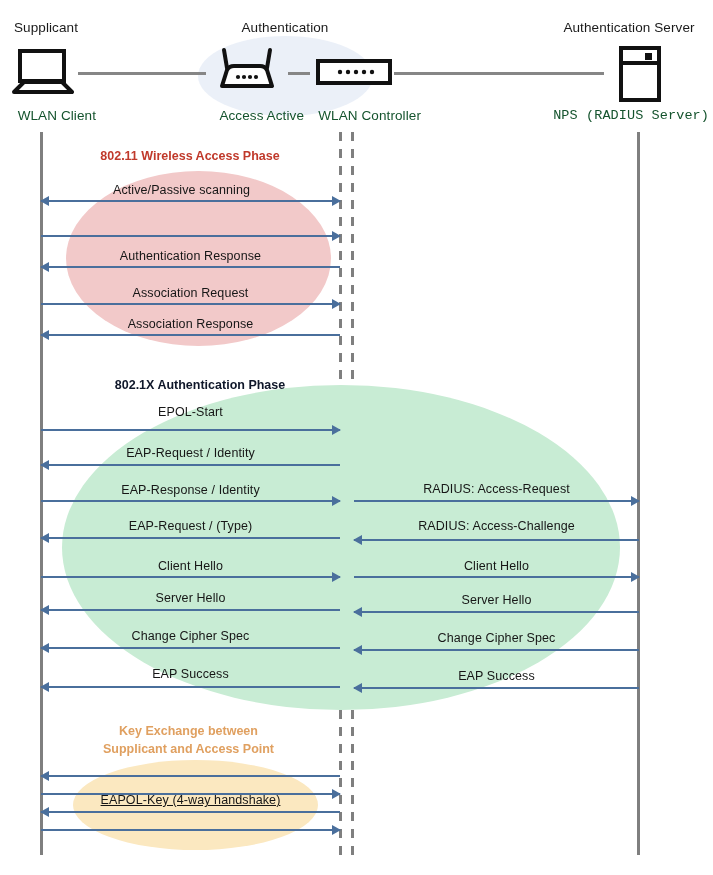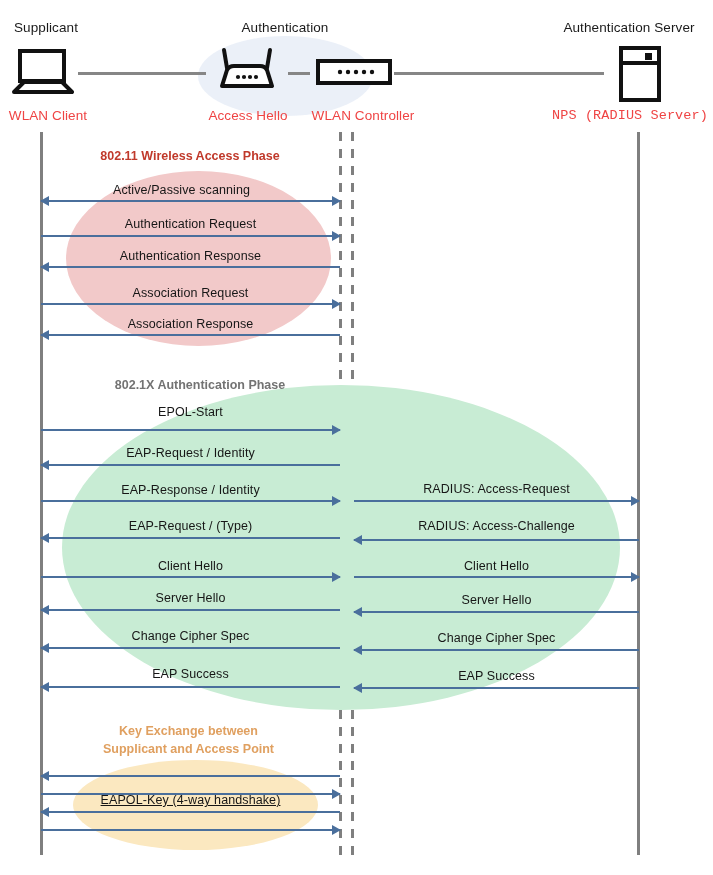--- a/index.html
+++ b/index.html
@@ -24,23 +24,23 @@
     position: absolute;
     font-size: 13.5px;
     color: #1a1a1a;
     white-space: nowrap;
     text-align: center;
     letter-spacing: 0.1px;
   }
   .actor-sublabel {
     position: absolute;
     font-size: 13.5px;
-    color: #ef4444;
+    color: #14532d;
     white-space: nowrap;
-    text-align: center;
+    text-align: right;
     letter-spacing: 0.1px;
   }
   .auth-blob {
     position: absolute;
     left: 198px;
     top: 36px;
     width: 175px;
     height: 80px;
     background: #e8edf7;
     border-radius: 50%;
@@ -77,21 +77,21 @@
   
   .phase-caption {
     position: absolute;
     font-size: 12.5px;
     font-weight: 600;
     white-space: nowrap;
     text-align: center;
     line-height: 19px;
   }
   .cap-red    { color: #c0392b; }
-  .cap-green  { color: #737373; }
+  .cap-green  { color: #0f172a; }
   .cap-orange { color: #e0a060; }
   
   .msg {
     position: absolute;
     height: 2px;
   }
   .msg-line {
     position: absolute;
     left: 0;
     top: 0;
@@ -170,41 +170,40 @@
 
   <div class="icon-box" style="left:618px; top:45px;">
     <svg width="44" height="58" viewBox="0 0 44 58" aria-hidden="true">
       <rect x="3" y="3" width="38" height="52" fill="#ffffff" stroke="#111111" stroke-width="4"></rect>
       <line x1="5" y1="18" x2="39" y2="18" stroke="#111111" stroke-width="4"></line>
       <rect x="27" y="8" width="7" height="7" fill="#111111"></rect>
     </svg>
   </div>
 
   <div class="actor-sublabel" style="left:0px;   top:108px; width:96px;">WLAN Client</div>
-  <div class="actor-sublabel" style="left:192px; top:108px; width:112px;">Access Hello</div>
+  <div class="actor-sublabel" style="left:192px; top:108px; width:112px;">Access Active</div>
   <div class="actor-sublabel" style="left:305px; top:108px; width:116px;">WLAN Controller</div>
   <div class="actor-sublabel" style="left:551px; top:108px; width:158px;font-family:Liberation Mono, monospace;">NPS (RADIUS Server)</div>
 
   <div class="lifeline" style="left:40px;  top:132px; height:723px;"></div>
   <div class="lifeline-dash" style="left:339px; top:132px; height:723px;"></div>
   <div class="lifeline-dash" style="left:351px; top:132px; height:723px;"></div>
   <div class="lifeline" style="left:637px; top:132px; height:723px;"></div>
 
   <div class="phase-blob blob-pink" style="left:66px; top:171px; width:265px; height:175px;"></div>
 
   <div class="phase-caption cap-red" style="left:70px; top:147px; width:240px;">802.11 Wireless Access Phase</div>
 
   <div class="msg-label" style="left:32px; top:183px; width:299px;">Active/Passive scanning</div>
   <div class="msg" style="left:41px; top:200px; width:299px;">
     <div class="msg-line"></div>
     <div class="arrow-head arrow-right"></div>
     <div class="arrow-head arrow-left"></div>
   </div>
 
-  <div class="msg-label" style="left:41px; top:217px; width:299px;">Authentication Request</div>
   <div class="msg" style="left:41px; top:235px; width:299px;">
     <div class="msg-line"></div>
     <div class="arrow-head arrow-right"></div>
   </div>
 
   <div class="msg-label" style="left:41px; top:249px; width:299px;">Authentication Response</div>
   <div class="msg" style="left:41px; top:266px; width:299px;">
     <div class="msg-line"></div>
     <div class="arrow-head arrow-left"></div>
   </div>

